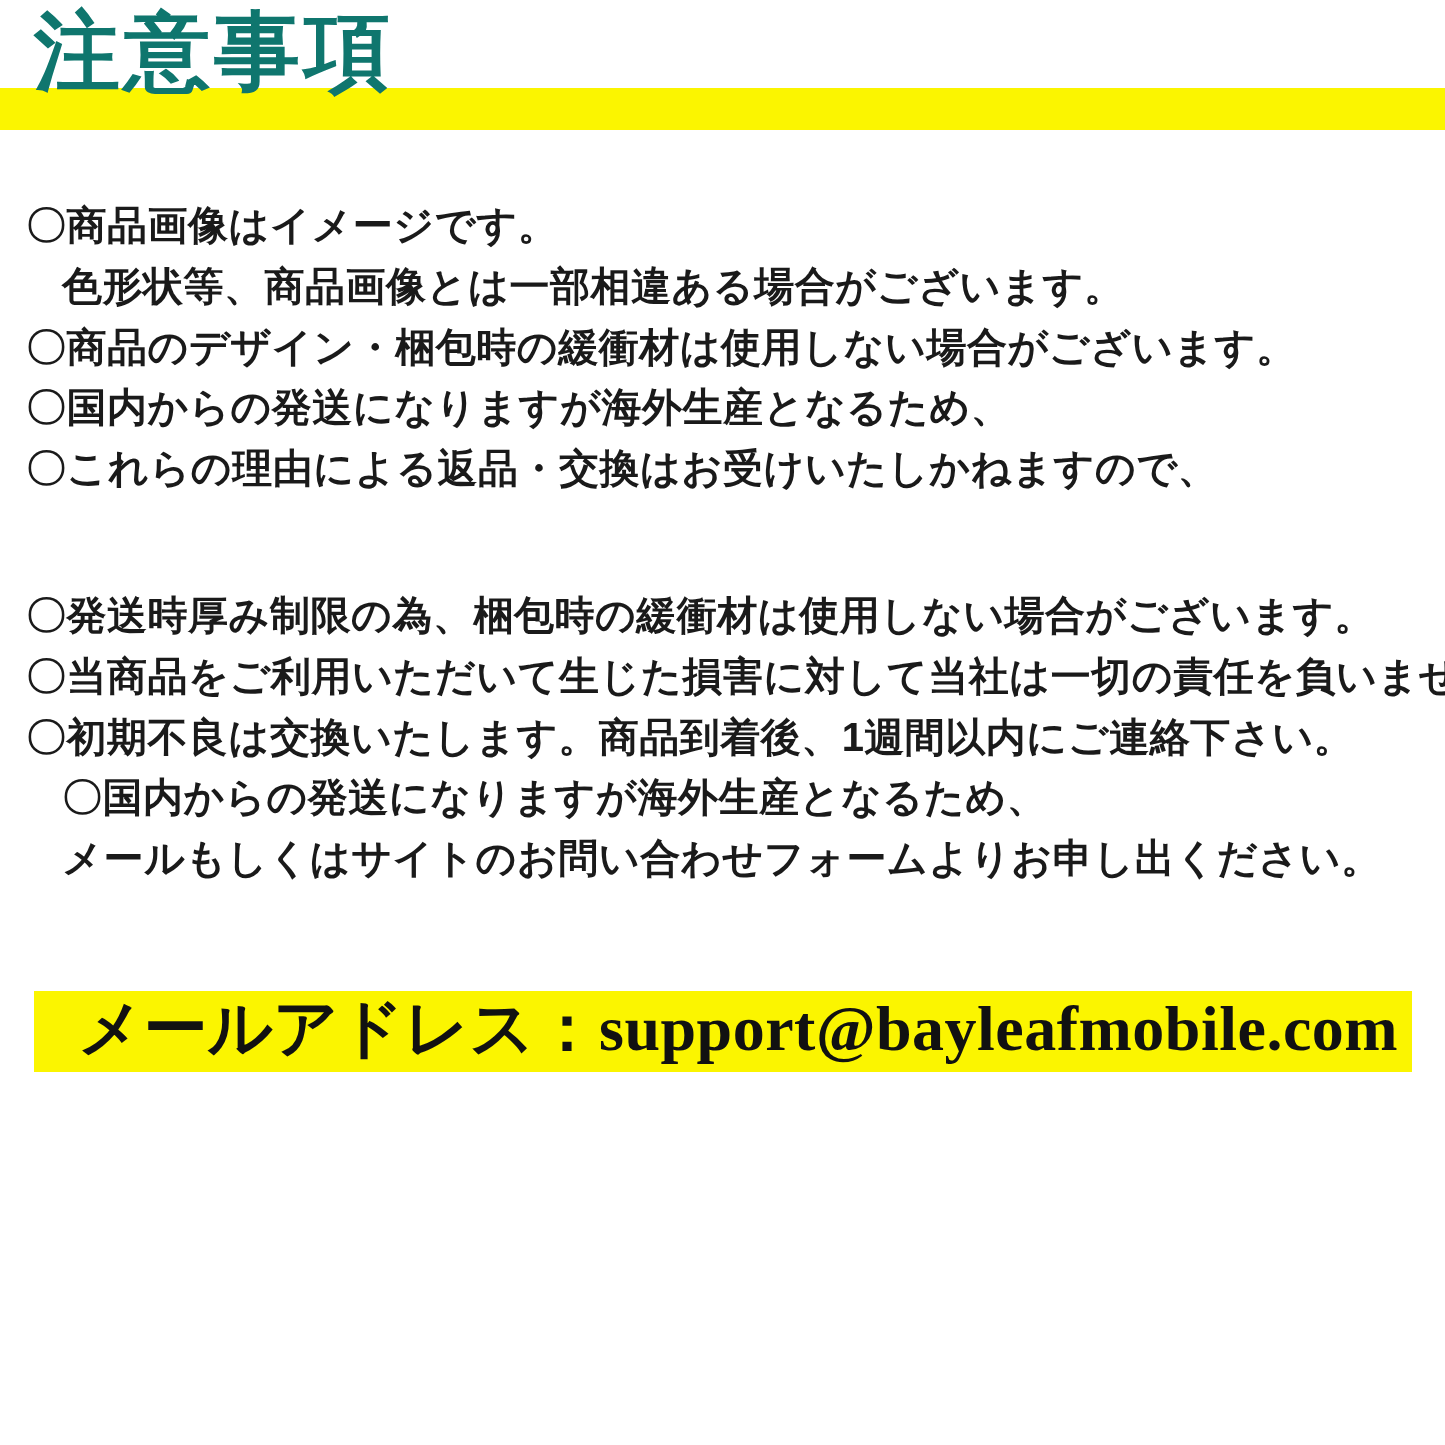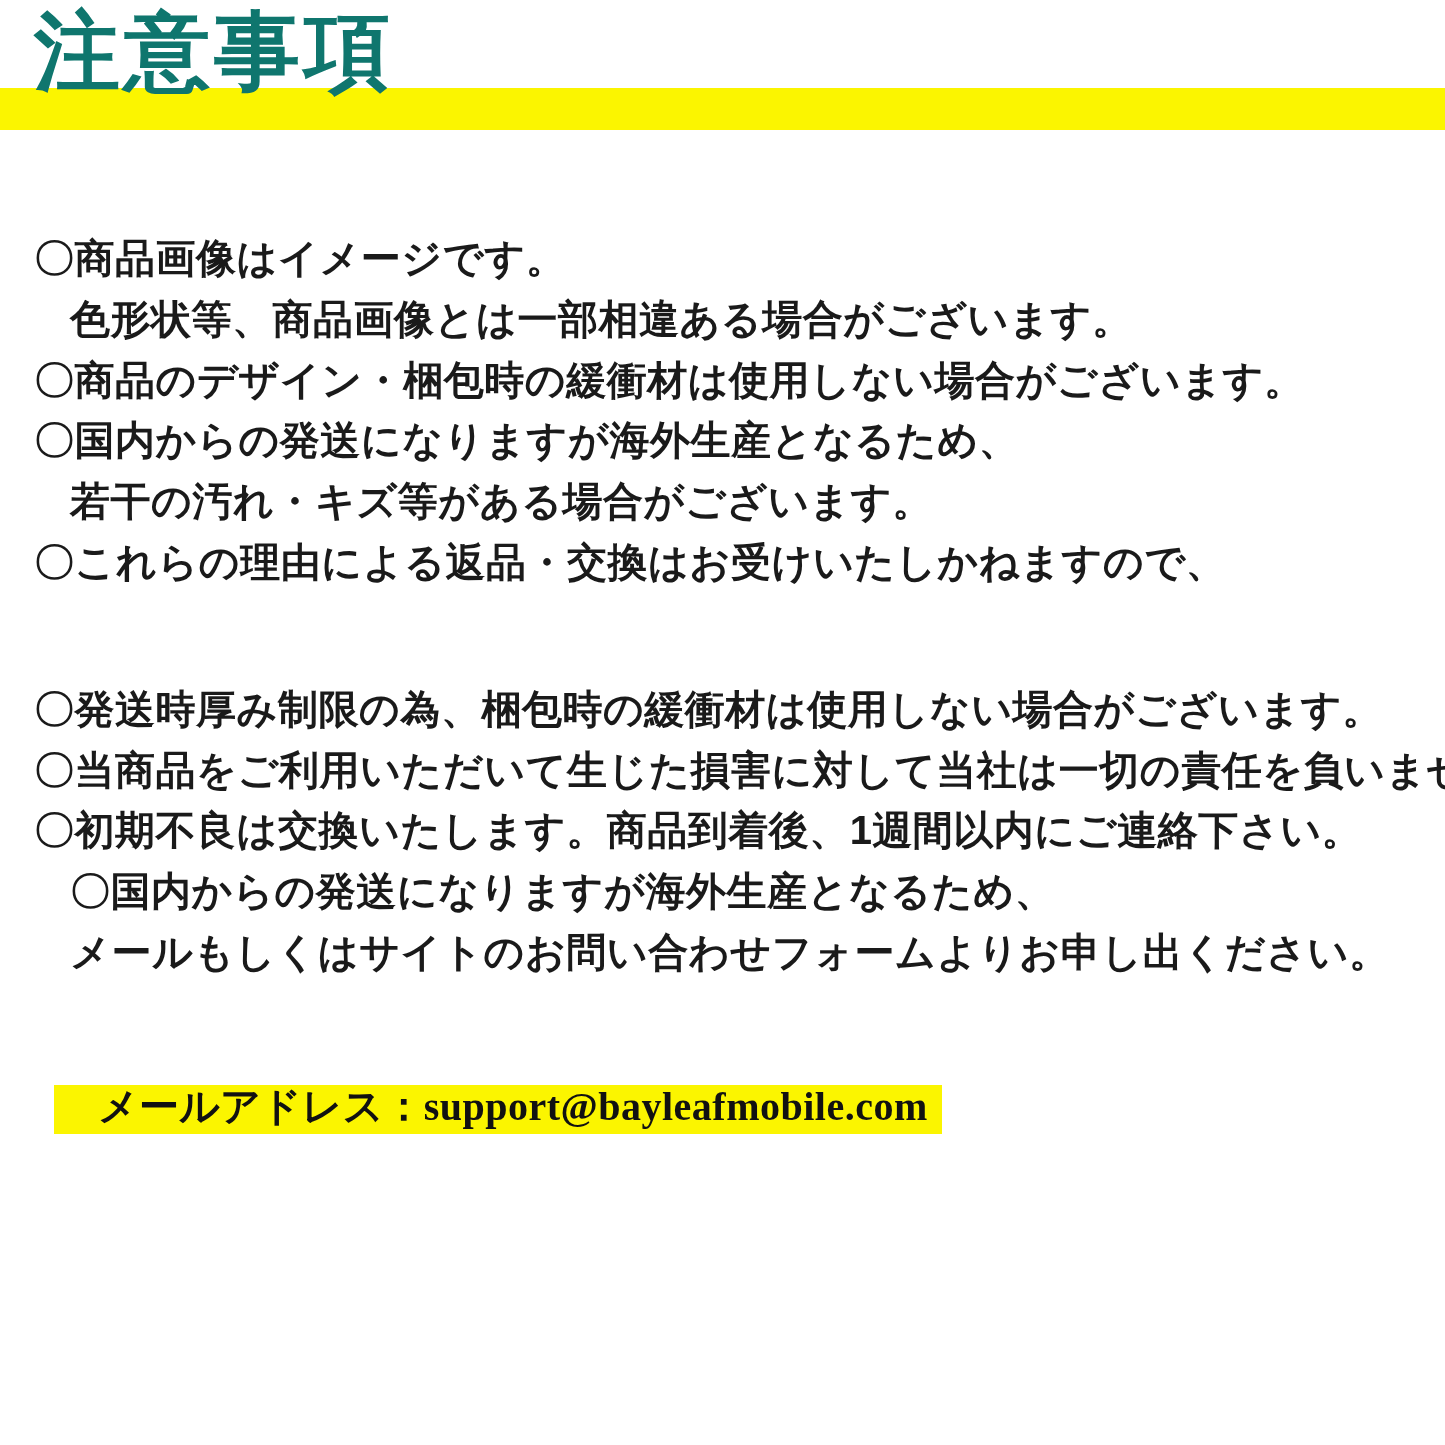--- a/index.html
+++ b/index.html
@@ -41,22 +41,22 @@
     font-size: 86px;
     line-height: 1.0;
     font-weight: bold;
     color: #0f766e;
     letter-spacing: 4px;
     white-space: nowrap;
   }
 
   
   .notes {
-    margin-top: 93px;
-    padding: 0 34px;
+    margin-top: 60px;
+    padding: 0 26px;
   }
   .note-line {
     font-size: 40px;
     line-height: 1.52;
     color: #1a1a1a;
     font-weight: bold;
     white-space: nowrap;
     letter-spacing: 0.5px;
   }
   .note-line.indent {
@@ -69,26 +69,25 @@
 
   
   .mail-block {
     margin-top: 92px;
     padding-left: 34px;
     position: relative;
   }
   .mail-line {
     display: inline-block;
     position: relative;
-    font-size: 40px;
+    font-size: 64px;
     font-weight: bold;
     color: #111111;
     white-space: nowrap;
     padding: 4px 8px 6px 44px;
-    margin-left: 20px;
   }
   .mail-line .hl {
     position: absolute;
     left: 0;
     right: -6px;
     top: 10px;
     bottom: 6px;
     background: #fbf500;
     z-index: 0;
   }
@@ -115,21 +114,20 @@
     <div class="title-text">注意事項</div>
   </div>
 
   <div class="notes">
 
     <div>
       <div class="note-line">〇商品画像はイメージです。</div>
       <div class="note-line indent">色形状等、商品画像とは一部相違ある場合がございます。</div>
       <div class="note-line">〇商品のデザイン・梱包時の緩衝材は使用しない場合がございます。</div>
       <div class="note-line">〇国内からの発送になりますが海外生産となるため、</div>
-      <div class="note-line indent">若干の汚れ・キズ等がある場合がございます。</div>
       <div class="note-line">〇これらの理由による返品・交換はお受けいたしかねますので、</div>
     </div>
 
     <div class="group-gap"></div>
 
     <div>
       <div class="note-line">〇発送時厚み制限の為、梱包時の緩衝材は使用しない場合がございます。</div>
       <div class="note-line">〇当商品をご利用いただいて生じた損害に対して当社は一切の責任を負いません。</div>
       <div class="note-line">〇初期不良は交換いたします。商品到着後、1週間以内にご連絡下さい。</div>
       <div class="note-line indent">〇国内からの発送になりますが海外生産となるため、</div>

